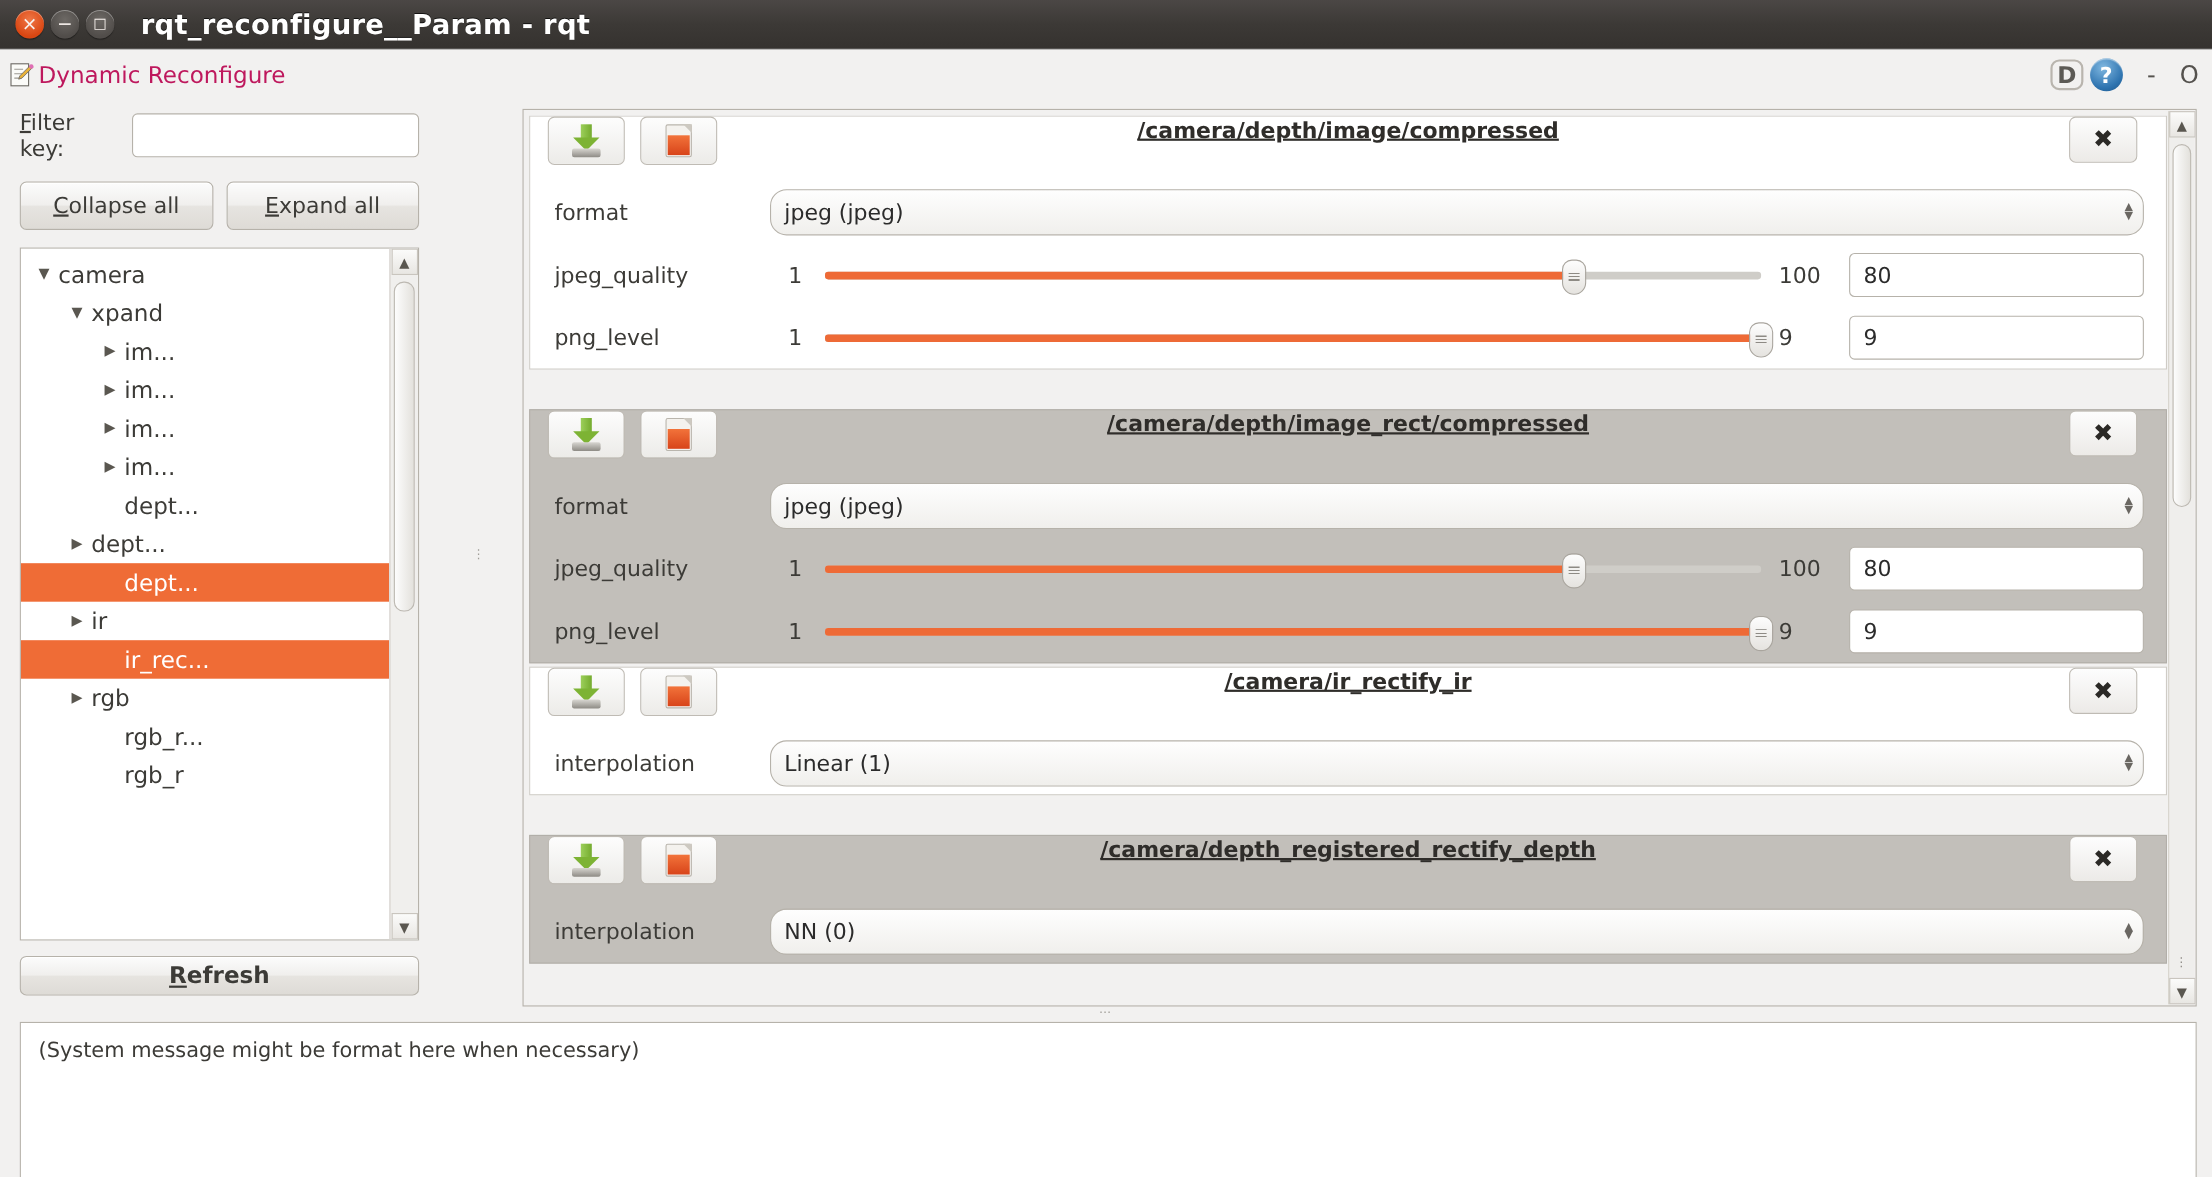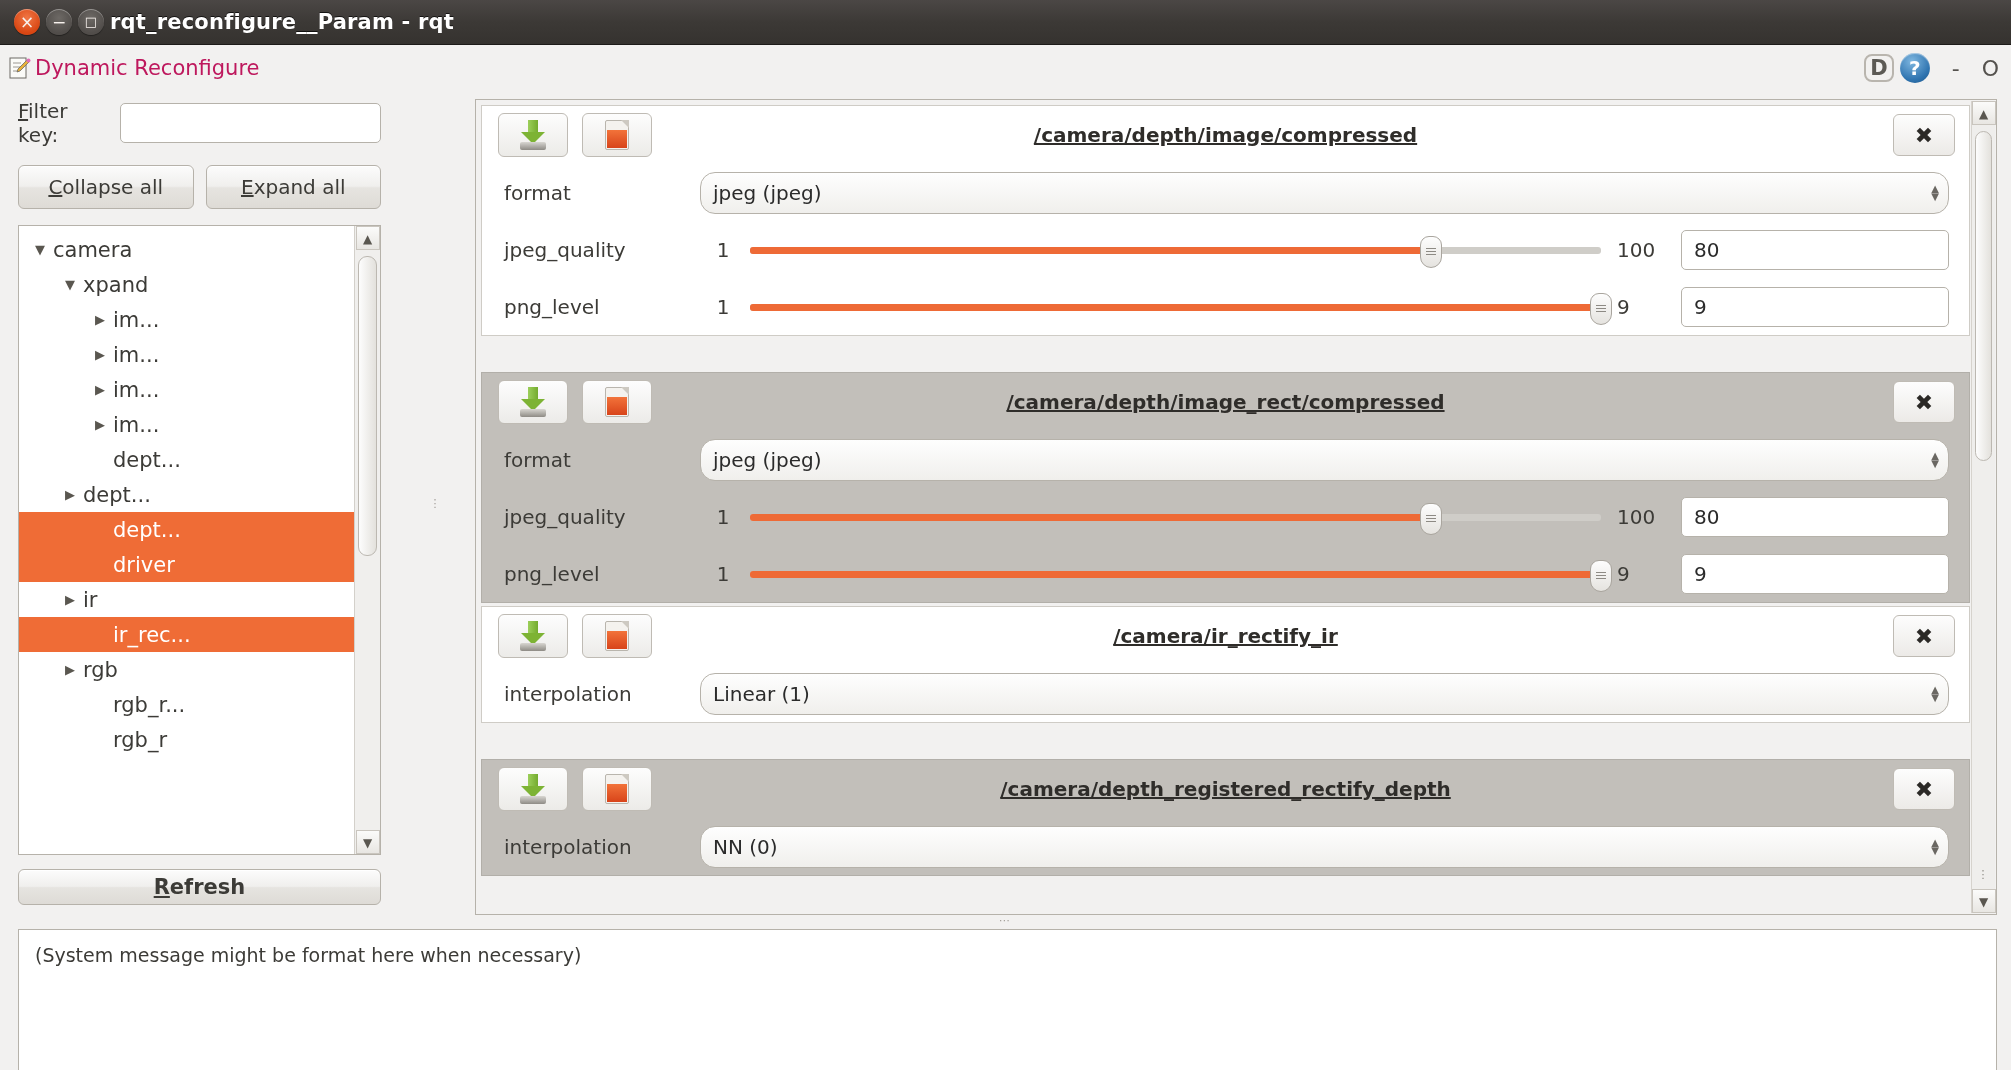--- a/index.html
+++ b/index.html
@@ -26,21 +26,22 @@
   }
   .wbtn-close { background: radial-gradient(circle at 50% 35%, #f07746, #d94612 70%); }
   .wbtn-min, .wbtn-max { background: radial-gradient(circle at 50% 35%, #6d6965, #514d4a 70%); }
   .wbtn span {
     position: absolute; inset: 0;
     color: #f8f2ee; font-size: 17px; line-height: 26px; text-align: center;
     font-family: "DejaVu Sans", sans-serif;
   }
   .wbtn-max span { font-size: 13px; }
   #window-title {
-    color: #ffffff; font-size: 21px; font-weight: bold;
+    color: #ffffff; font-size: 25px; font-weight: bold;
+    margin-left: 18px;
     text-shadow: 0 -1px 0 rgba(0,0,0,.7);
     letter-spacing: .2px;
   }
 
   
   #pluginbar {
     height: 46px; display: flex; align-items: center;
     padding: 0 12px 0 8px;
     background: #f2f1f0;
   }
@@ -168,22 +169,22 @@
     position: absolute; inset: 5px 26px 5px 5px;
     overflow: hidden; background: #f2f1f0;
   }
   .group {
     background: #ffffff;
     border: 1px solid #cfccc6;
     margin-bottom: 3px;
   }
   .group.alt { background: #c2bfba; border-color: #b2afa9; margin-top: 36px; }
   .ghead {
-    display: flex; align-items: center;
-    height: 58px; padding: 0 14px 0 16px; position: relative;
+    display: flex; align-items: flex-start;
+    height: 58px; padding: 0 26px 0 16px; position: relative;
   }
   .iconbtn {
     width: 70px; height: 44px; margin-right: 14px;
     border: 1px solid #bfbbb4; border-radius: 6px;
     background: linear-gradient(to bottom,#fdfdfd,#ecebe8);
     display: flex; align-items: center; justify-content: center;
     flex: 0 0 auto;
   }
   .ico-save { width: 26px; height: 30px; position: relative; }
   .ico-save .arrow-stem {
@@ -398,24 +399,20 @@
             <span class="lbl">dept...</span>
           </div>
           <div class="tnode" style="padding-left: 40px;">
             <span class="arrow">▶</span>
             <span class="lbl">dept...</span>
           </div>
           <div class="tnode sel" style="padding-left: 70px;">
             <span class="arrow"></span>
             <span class="lbl">dept...</span>
           </div>
-          <div class="tnode sel" style="padding-left: 70px;">
-            <span class="arrow"></span>
-            <span class="lbl">driver</span>
-          </div>
           <div class="tnode" style="padding-left: 40px;">
             <span class="arrow">▶</span>
             <span class="lbl">ir</span>
           </div>
           <div class="tnode sel" style="padding-left: 70px;">
             <span class="arrow"></span>
             <span class="lbl">ir_rec...</span>
           </div>
           <div class="tnode" style="padding-left: 40px;">
             <span class="arrow">▶</span>

